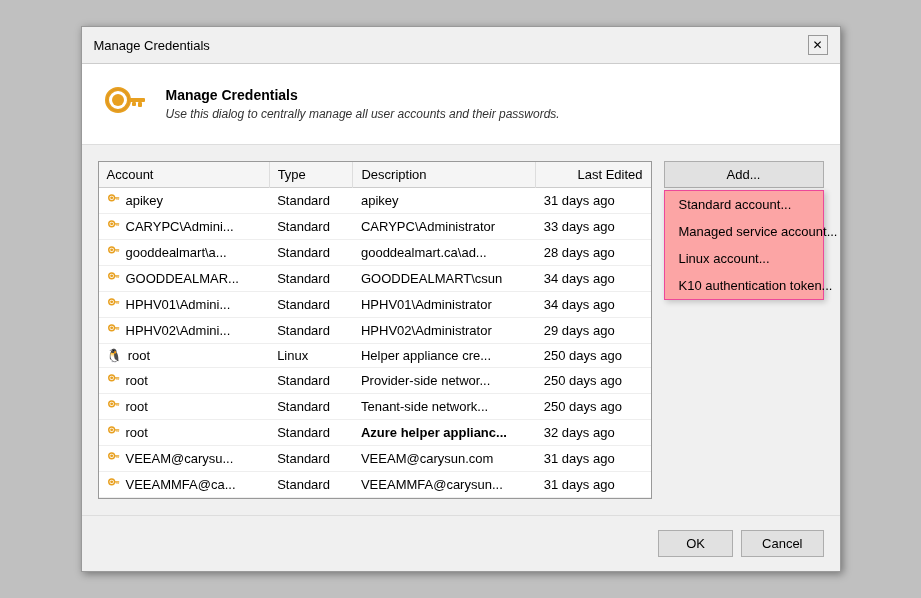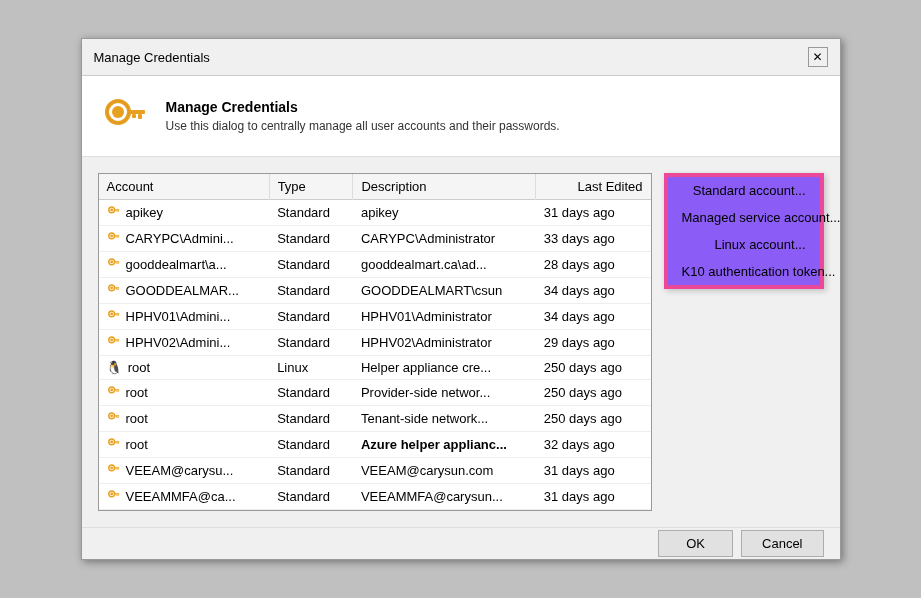--- a/index.html
+++ b/index.html
@@ -59,20 +59,21 @@
       flex-shrink: 0;
     }
     .header-text h2 {
       font-size: 14px;
       font-weight: bold;
       margin-bottom: 4px;
     }
     .header-text p {
       font-size: 12px;
       color: #333;
+      font-style: italic;
     }
     .content-area {
       display: flex;
       padding: 16px;
       gap: 12px;
       flex: 1;
       background: #f0f0f0;
     }
     .table-container {
       flex: 1;
@@ -123,35 +124,34 @@
     .add-btn {
       background: #e1e1e1;
       border: 1px solid #adadad;
       padding: 5px 16px;
       cursor: pointer;
       font-size: 13px;
       text-align: center;
       margin-bottom: 2px;
     }
     .dropdown-menu {
-      background: #8b5cf6;
-      border: 4px solid #ec4899;
+      background: #fca5a5;
+      border: 1px solid #ec4899;
       box-shadow: 2px 2px 6px rgba(0,0,0,0.2);
-      text-align: right;
     }
     .menu-item {
       padding: 6px 14px;
       cursor: pointer;
       white-space: nowrap;
       font-size: 13px;
     }
     .footer {
       display: flex;
       justify-content: flex-end;
-      padding: 2px 16px;
+      padding: 14px 16px;
       gap: 8px;
       background: #f0f0f0;
       border-top: 1px solid #ddd;
     }
     .footer-btn {
       padding: 5px 20px;
       background: #e1e1e1;
       border: 1px solid #adadad;
       cursor: pointer;
       font-size: 13px;
@@ -403,20 +403,21 @@
               </td>
               <td>Standard</td>
               <td style="max-width: 150px;">VEEAMMFA@carysun...</td>
               <td>31 days ago</td>
             </tr>
           </tbody>
       </table>
     </div>
 
     <div class="right-panel">
+      <button class="add-btn">Add...</button>
       <div class="dropdown-menu">
         <div class="menu-item">Standard account...</div>
         <div class="menu-item">Managed service account...</div>
         <div class="menu-item">Linux account...</div>
         <div class="menu-item">K10 authentication token...</div>
       </div>
     </div>
   </div>
 
   <div class="footer">

